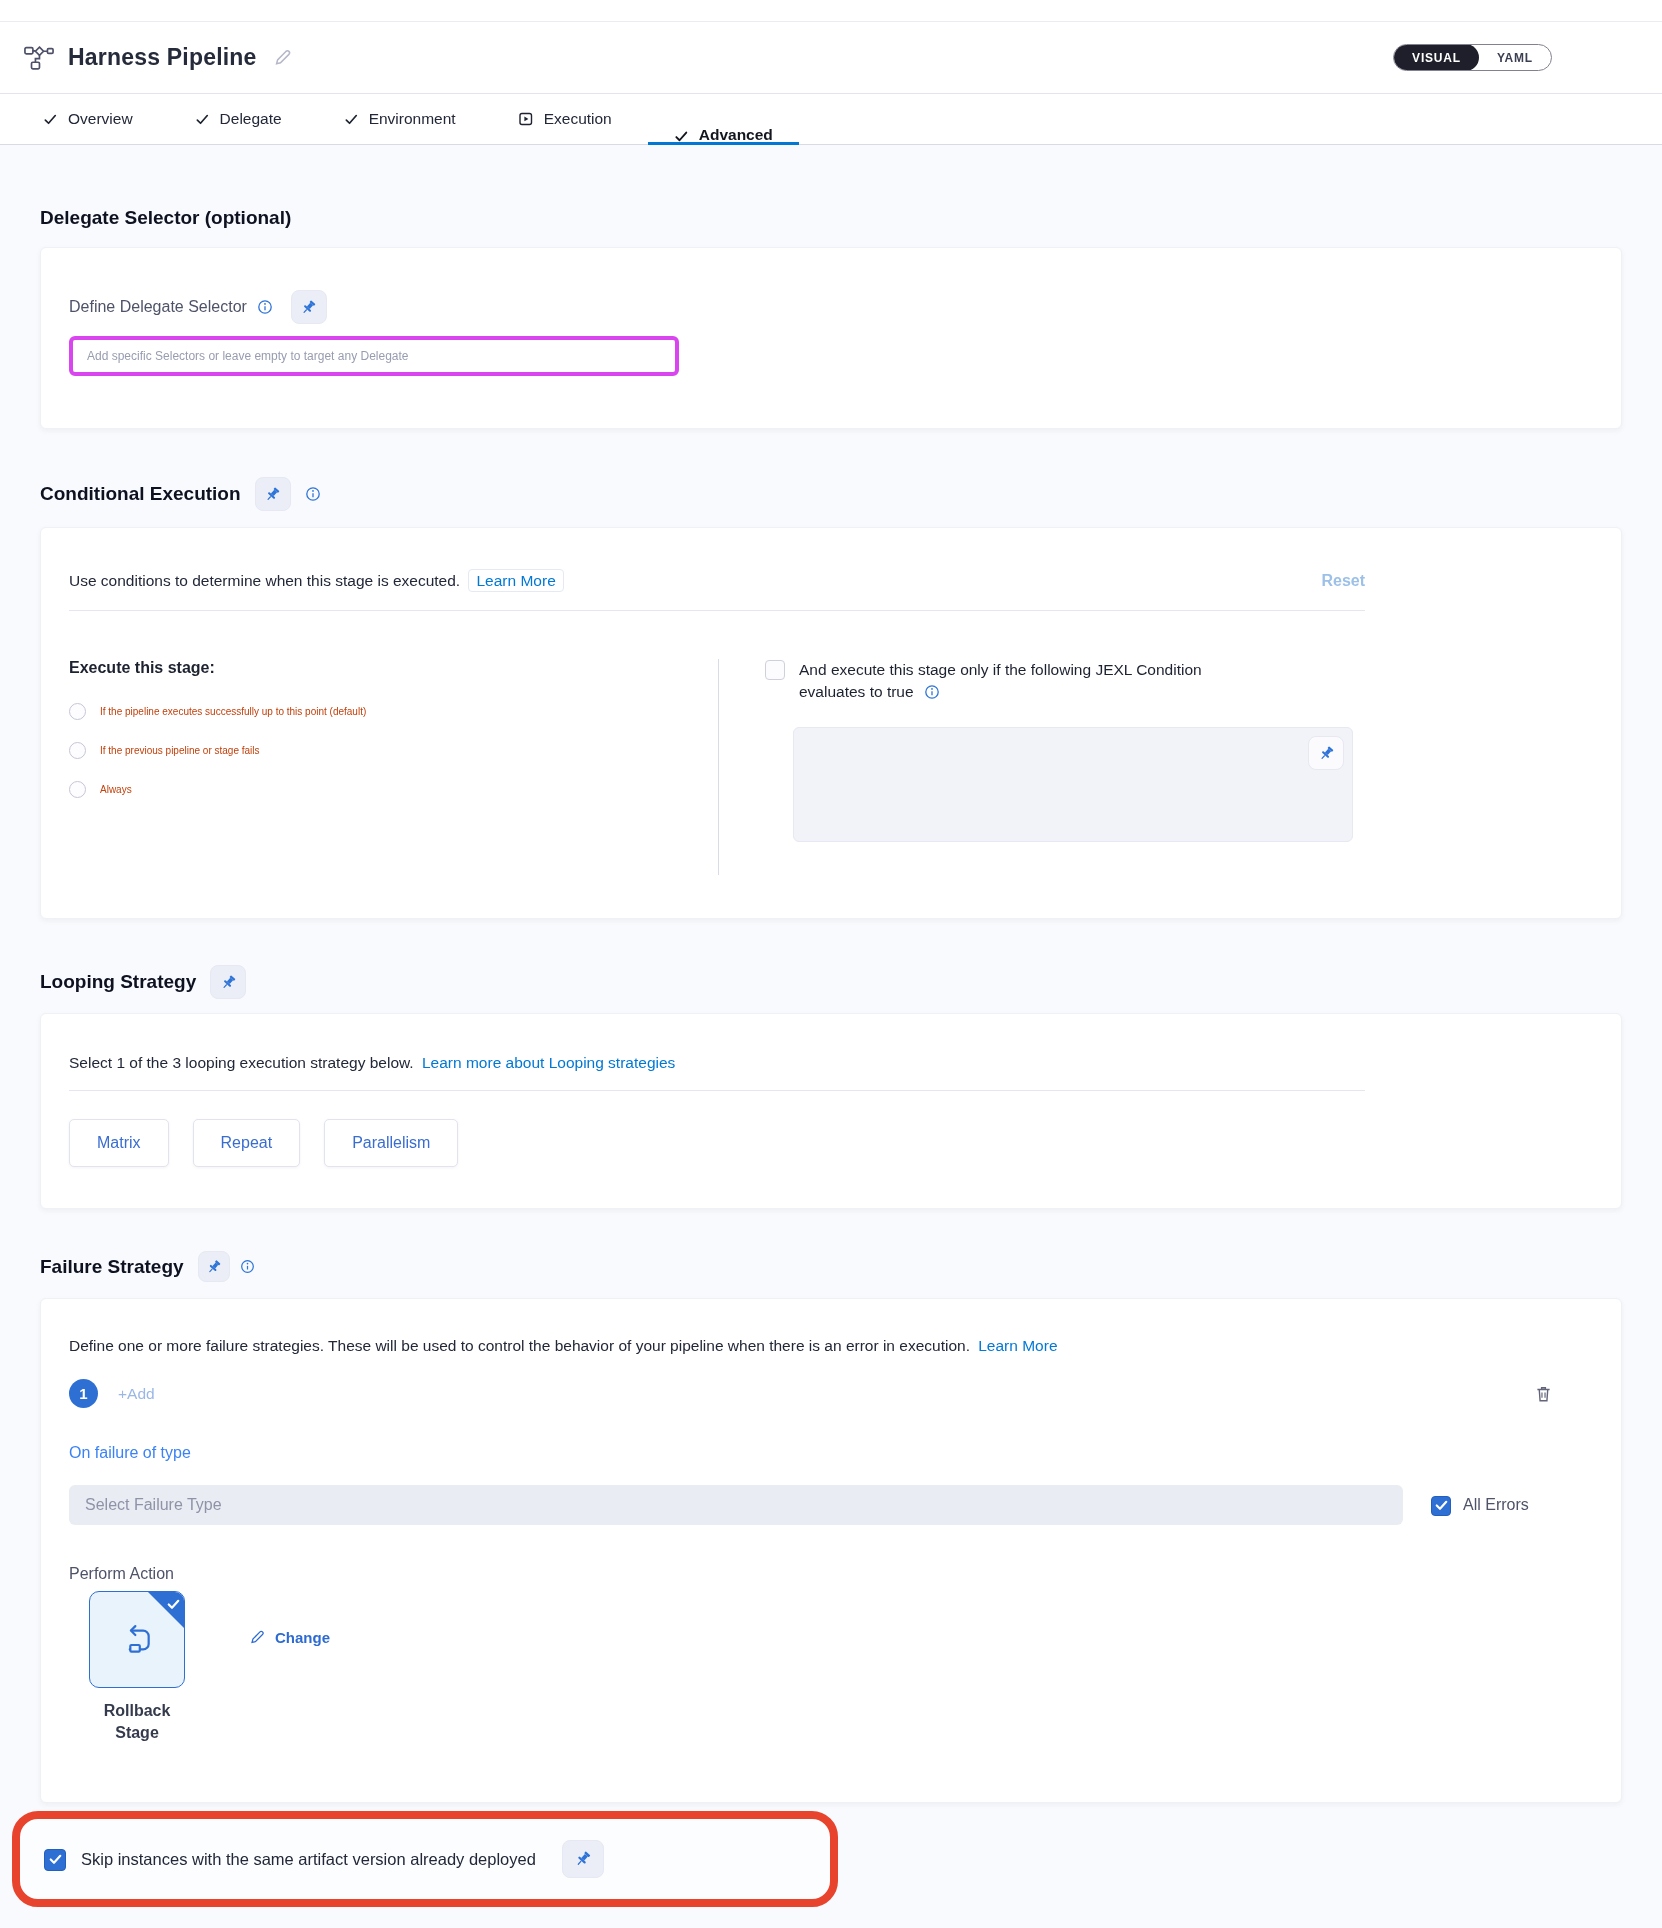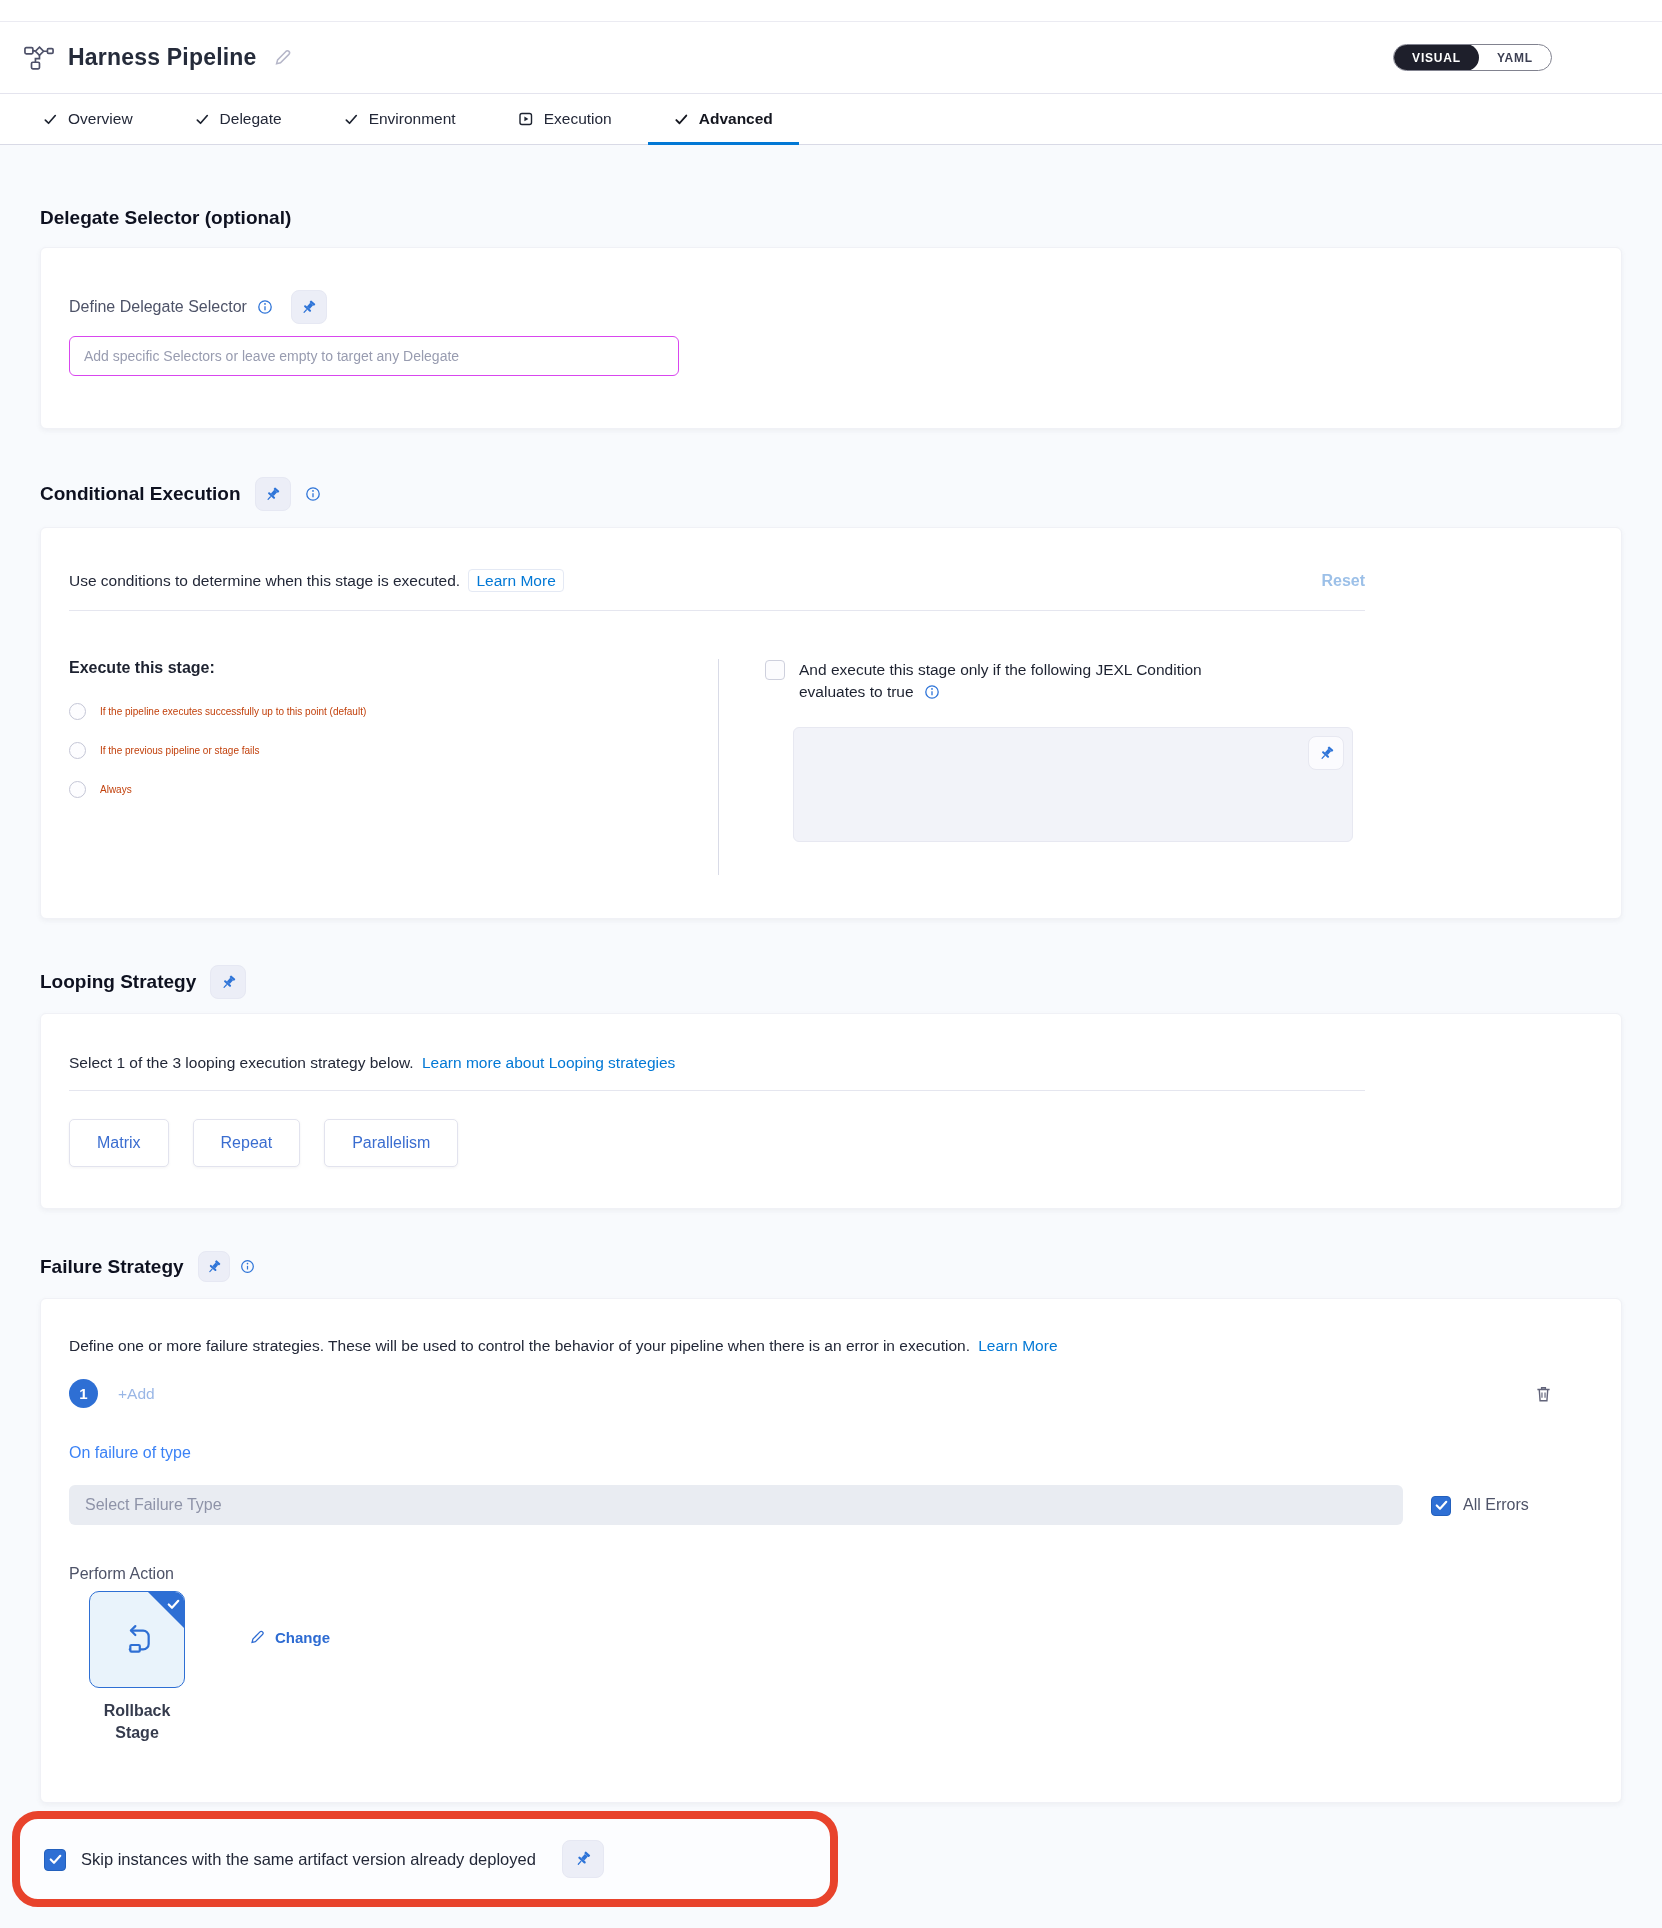--- a/index.html
+++ b/index.html
@@ -31,21 +31,21 @@
   }
   .seg.visual { background:#1e1f2b; color:#fff; border-radius:14px; }
   .seg.yaml { color:#3c3f52; }
 
   
   .tab-bar {
     height:51px; background:#fff; border-bottom:1px solid #d9dae6;
     display:flex; align-items:stretch; padding-left:43px; gap:62px;
   }
   .tab { position:relative; display:flex; align-items:center; gap:10px; font-size:15.5px; color:#232838; cursor:pointer; }
-  .tab.active { font-weight:700; color:#14161f; }
+  .tab.active { font-weight:700; color:#14161f;align-items:flex-end; }
   .tab.active::after { content:""; position:absolute; left:-26px; right:-26px; bottom:-1px; height:3px; background:#0278d5; }
 
   
   .content { padding:0 40px; }
   .section-heading { font-size:19px; font-weight:700; color:#0e1120; }
   .heading-row { display:flex; align-items:center; gap:14px; }
   .card {
     background:#fff; border:1px solid #f0f1f6; border-radius:6px;
     box-shadow:0 2px 5px rgba(96,97,112,.07);
   }
@@ -56,22 +56,22 @@
   .pin-btn.on-white { background:#fbfbfe; border:1px solid #e7e8f1; }
   .info-icon { display:flex; cursor:pointer; color:#2e74d8; }
   .link { color:#0278d5; cursor:pointer; }
 
   
   .h1-delegate { margin-top:62px; }
   .card-delegate { margin-top:18px; padding:42px 28px 60px; height:182px; }
   .delegate-label-row { display:flex; align-items:center; gap:10px; }
   .field-label { font-size:16px; color:#4e5368; }
   .delegate-input {
-    margin-top:12px; width:610px; height:40px; border:1px solid #d946ef; border-radius:6px;
-    padding:0 14px; font-size:14px; font-family:"Liberation Sans",sans-serif; color:#232838; background:#fff;
+    margin-top:12px; width:610px; height:40px; border:4px solid #d946ef; border-radius:6px;
+    padding:0 14px; font-size:12px; font-family:"Liberation Sans",sans-serif; color:#232838; background:#fff;
   }
   .delegate-input::placeholder { color:#989cb0; }
 
   
   .h2-conditional { margin-top:48px; }
   .card-conditional { margin-top:16px; padding:44px 28px 30px; height:392px; }
   .cond-inner { width:1296px; }
   .cond-desc-row { display:flex; align-items:flex-start; justify-content:space-between; font-size:15.5px; color:#232838; }
   .learn-more-boxed { border:1px solid #e4e9f4; border-radius:4px; padding:2px 7px; margin-left:4px; }
   .reset-link { color:#9cc0e8; font-size:16px; font-weight:600; cursor:pointer; }

